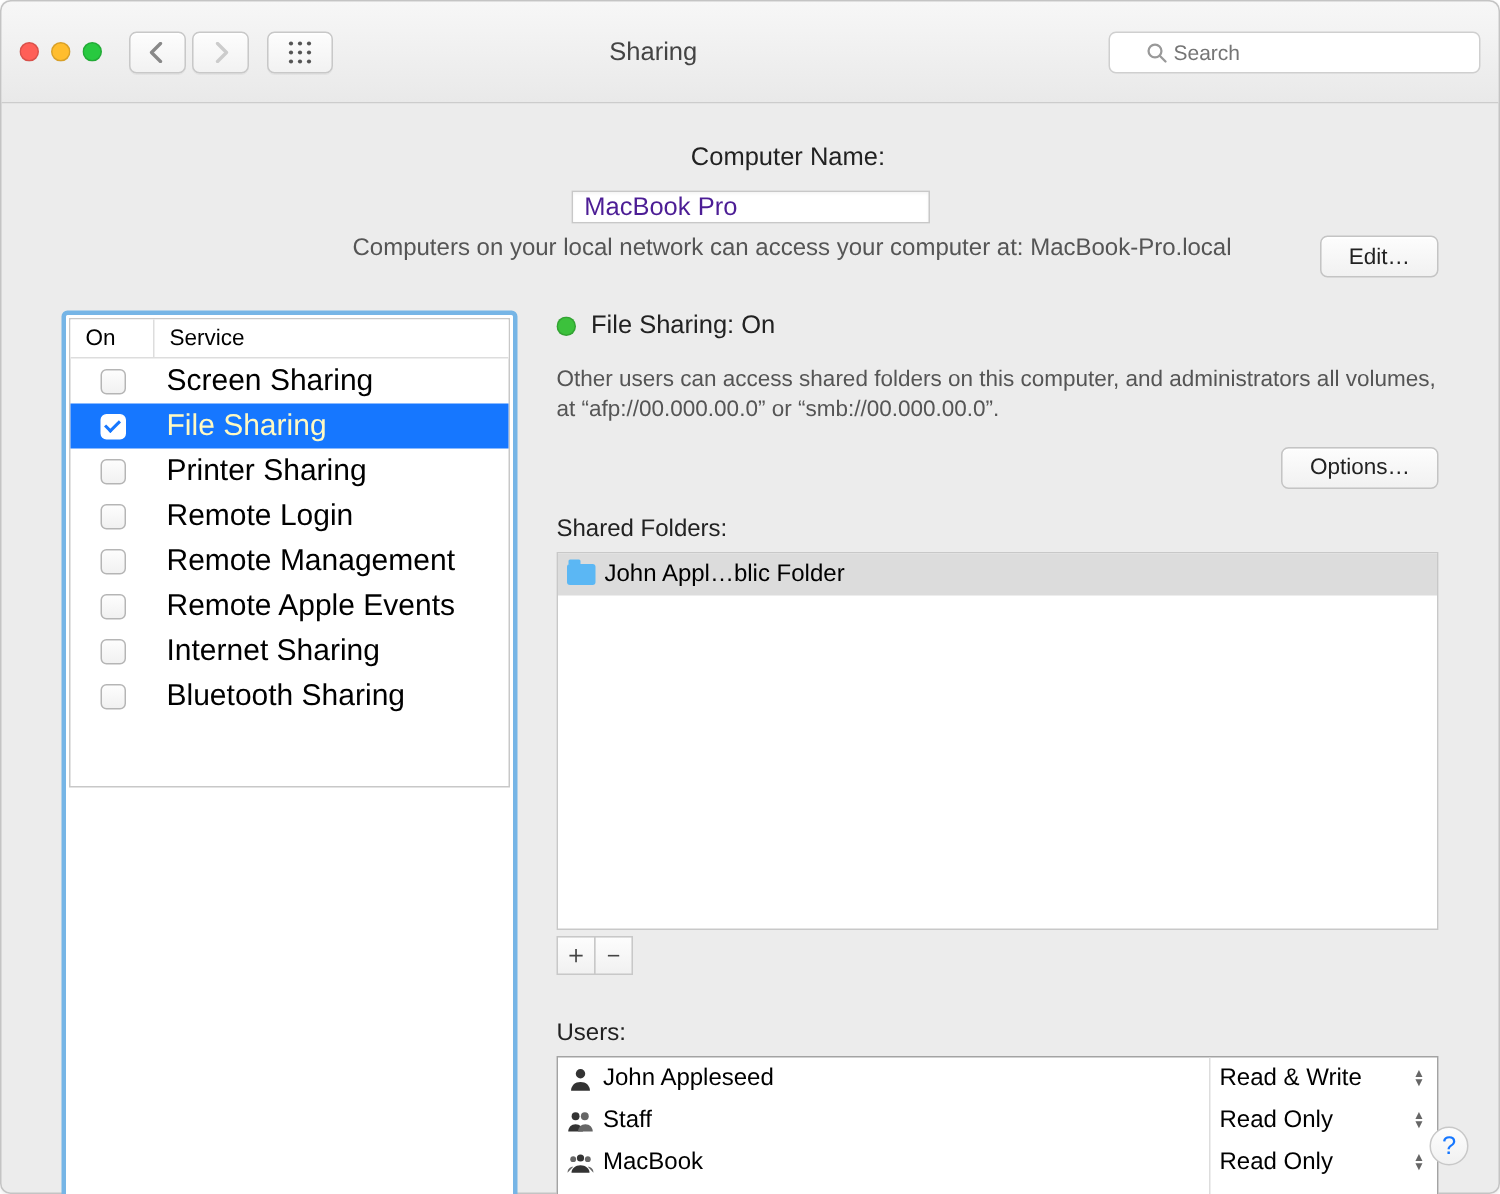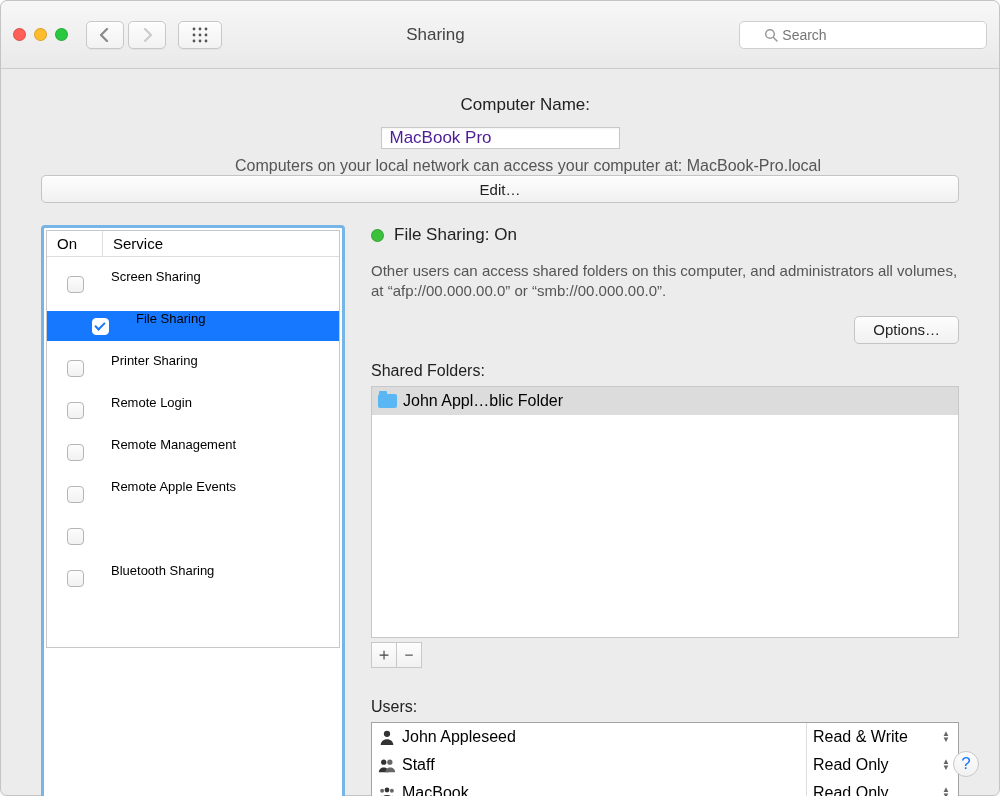--- a/index.html
+++ b/index.html
@@ -15,31 +15,31 @@
     .tb-btn { height: 28px; background: linear-gradient(#fdfdfd,#f2f2f2); border: 1px solid #c8c8c8; border-radius: 5px; display: flex; align-items: center; justify-content: center; box-shadow: inset 0 1px #fff, 0 1px rgba(0,0,0,0.04); }
     .nav-btn { width: 38px; }
     .grid-btn { width: 44px; margin-left: 8px; }
     .title { flex: 1; text-align: center; font-size: 17px; color: #444; margin-left: -90px; }
     .search-wrap { width: 248px; height: 28px; background: #fff; border: 1px solid #cfcfcf; border-radius: 5px; display: flex; align-items: center; padding: 0 8px; color: #999; font-size: 14px; justify-content: center; }
     .search-wrap input { border: none; outline: none; width: 78%; font-size: 14px; color: #333; background: transparent; }
     .body { padding: 26px 40px 0 40px; }
     .row1 { display: flex; align-items: center; gap: 12px; flex-direction: column; }
     .cn-label { width: 180px; text-align: right; font-size: 17px; color: #222; }
     .cn-input { flex: 1; height: 30px; border: 1px solid #c8c8c8; border-radius: 0; background: #fff; padding: 0 8px; font-size: 17px; color: #4c1d95; outline: none; box-shadow: inset 0 1px 2px rgba(0,0,0,0.05); }
-    .row2 { display: flex; margin-top: 8px; flex-direction: column; }
+    .row2 { display: flex; margin-top: 8px; }
     .row2-text { margin-left: 194px; font-size: 16px; color: #555; flex: 1; }
     .mac-button { height: 28px; padding: 0 18px; background: linear-gradient(#fdfdfd,#f1f1f1); border: 1px solid #c4c4c4; border-radius: 5px; font-size: 15px; color: #222; box-shadow: inset 0 1px #fff; }
     .main { display: flex; gap: 26px; margin-top: 22px; }
     .services-frame { border: 3px solid #76b5e6; border-radius: 4px; padding: 2px; background: #fff; width: 304px; }
-    .services { border: 1px solid #c8c8c8; width: 100%; height: 418px; background: #fff; }
+    .services { border: 1px solid #c8c8c8; width: 100%; height: 313px; background: #fff; }
     .svc-head { display: flex; border-bottom: 1px solid #ddd; font-size: 15px; background: #fff; }
     .svc-head .col-on { width: 56px; padding: 4px 10px; border-right: 1px solid #ddd; }
     .svc-head .col-svc { flex: 1; padding: 4px 10px; }
-    .svc-row { display: flex; height: 30px; font-size: 13px; margin-top: 12px; }
-    .svc-row.selected { background: #1677ff; color: #000000; padding-left: 25px; }
+    .svc-row { display: flex; align-items: center; height: 30px; font-size: 20px; }
+    .svc-row.selected { background: #1677ff; color: #fef9c3; }
     .svc-row.selected .chk { background: #fff; border-color: #fff; }
     .svc-row .chk-cell { width: 56px; display: flex; align-items: center; justify-content: center; }
     .chk { width: 17px; height: 17px; border: 1px solid #b5b5b5; border-radius: 4px; background: linear-gradient(#fdfdfd,#f1f1f1); display: flex; align-items: center; justify-content: center; }
     .chk .tick { width: 10px; height: 6px; border-left: 2.5px solid #1677ff; border-bottom: 2.5px solid #1677ff; transform: rotate(-45deg); margin-top: -3px; display: none; }
     .chk.checked .tick { display: block; }
     .svc-row .svc-name { flex: 1; padding-left: 8px; }
     .right { flex: 1; }
     .status-line { display: flex; align-items: center; gap: 10px; font-size: 17px; color: #222; }
     .status-dot { width: 13px; height: 13px; border-radius: 50%; background: #3cc13c; border: 0.5px solid rgba(0,0,0,0.15); }
     .desc { font-size: 15px; color: #555; margin-top: 16px; line-height: 1.35; }
@@ -164,20 +164,21 @@
               <div class="svc-row">
                 <div class="chk-cell">
                   <div class="chk"></div>
                 </div>
                 <div class="svc-name">Remote Apple Events</div>
               </div>
               <div class="svc-row">
                 <div class="chk-cell">
                   <div class="chk"></div>
                 </div>
+                <div class="svc-name">Internet Sharing</div>
               </div>
               <div class="svc-row">
                 <div class="chk-cell">
                   <div class="chk"></div>
                 </div>
                 <div class="svc-name">Bluetooth Sharing</div>
               </div>
             </div>
         </div>
       </div>

